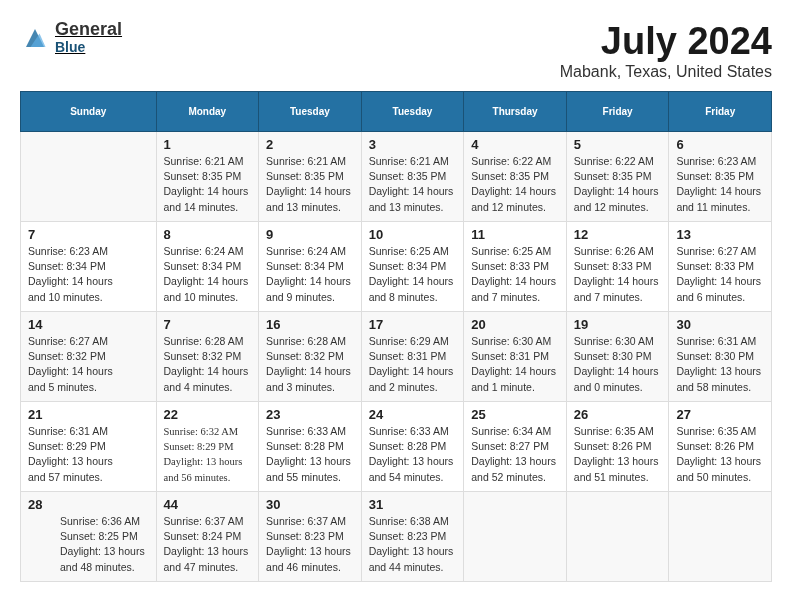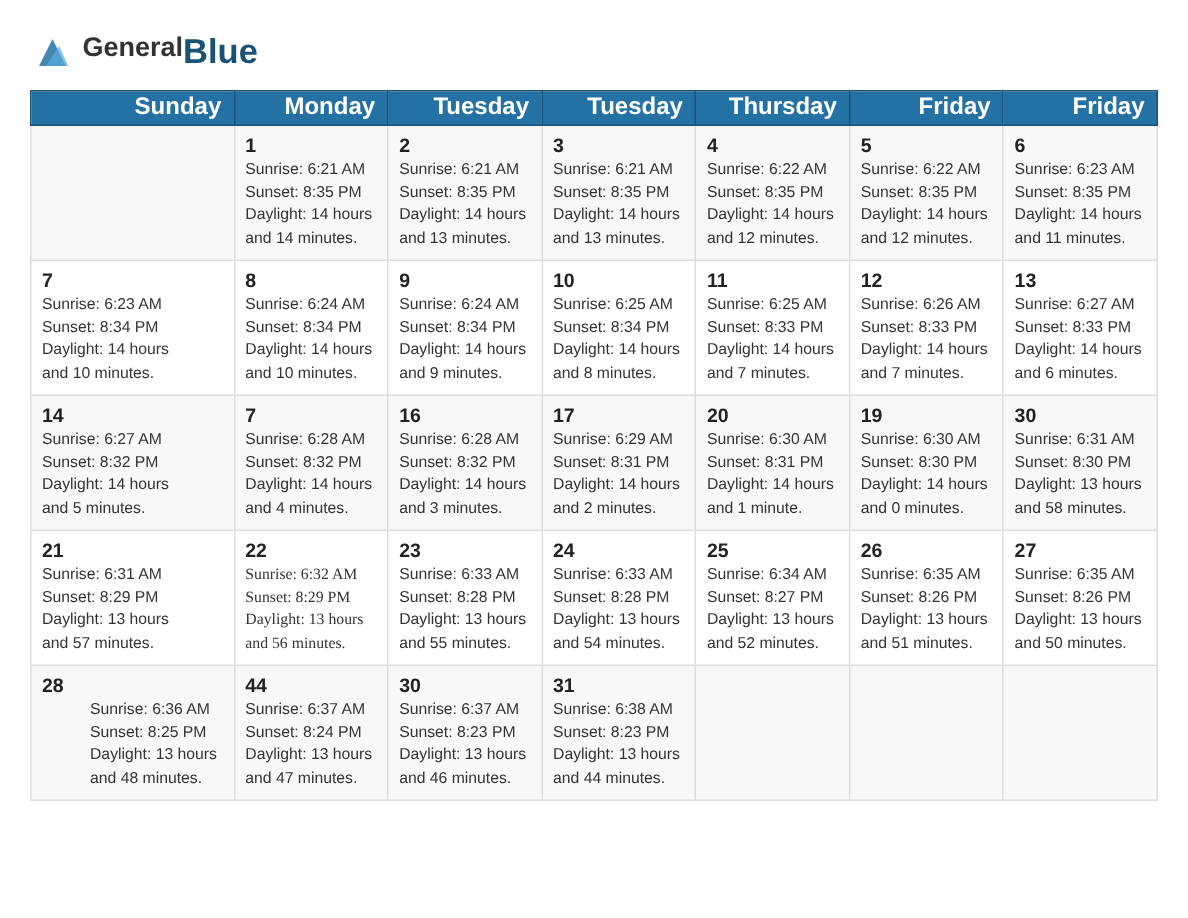--- a/index.html
+++ b/index.html
@@ -16,30 +16,31 @@
       align-items: flex-start;
       margin-bottom: 10px;
     }
     .logo {
       display: flex;
       align-items: center;
       gap: 5px;
     }
     .logo-text {
       display: flex;
-      flex-direction: row;
+      flex-direction: column;
       line-height: 1.1;
+      text-decoration: underline;
     }
     .logo-general {
       font-size: 18px;
       font-weight: bold;
       color: #333;
     }
     .logo-blue {
-      font-size: 23px;
+      font-size: 14px;
       font-weight: bold;
       color: #1a5276;
     }
     .logo-icon {
       width: 30px;
       height: 30px;
     }
     .title-block {
       text-align: right;
     }
@@ -54,24 +55,24 @@
     }
     table {
       width: 100%;
       border-collapse: collapse;
     }
     thead tr {
       background-color: #2471a3;
       color: white;
     }
     thead th {
-      padding: 2px 8px;
-      font-size: 16px;
-      font-weight: bold;
-      text-align: right;
+      padding: 14px 8px;
+      font-size: 10px;
+      font-weight: bold;
+      text-align: center;
       border: 1px solid #1a5276;
     }
     tbody tr {
       border-bottom: 1px solid #ccc;
     }
     tbody td {
       vertical-align: top;
       padding: 5px 7px;
       font-size: 11px;
       color: #222;
@@ -104,20 +105,24 @@
   <div class="logo">
     <svg class="logo-icon" viewBox="0 0 40 40" xmlns="http://www.w3.org/2000/svg">
       <polygon points="8,32 20,8 32,32" fill="#2471a3" opacity="0.85"></polygon>
       <polygon points="14,32 26,14 34,32" fill="#5dade2" opacity="0.7"></polygon>
     </svg>
     <div class="logo-text">
       <span class="logo-general">General</span>
       <span class="logo-blue">Blue</span>
     </div>
   </div>
+  <div class="title-block">
+    <div class="month-year">July 2024</div>
+    <div class="location">Mabank, Texas, United States</div>
+  </div>
 </div>
 
 <table>
   <thead>
     <tr>
     <th>Sunday</th>
         <th>Monday</th>
         <th>Tuesday</th>
         <th>Tuesday</th>
         <th>Thursday</th>

